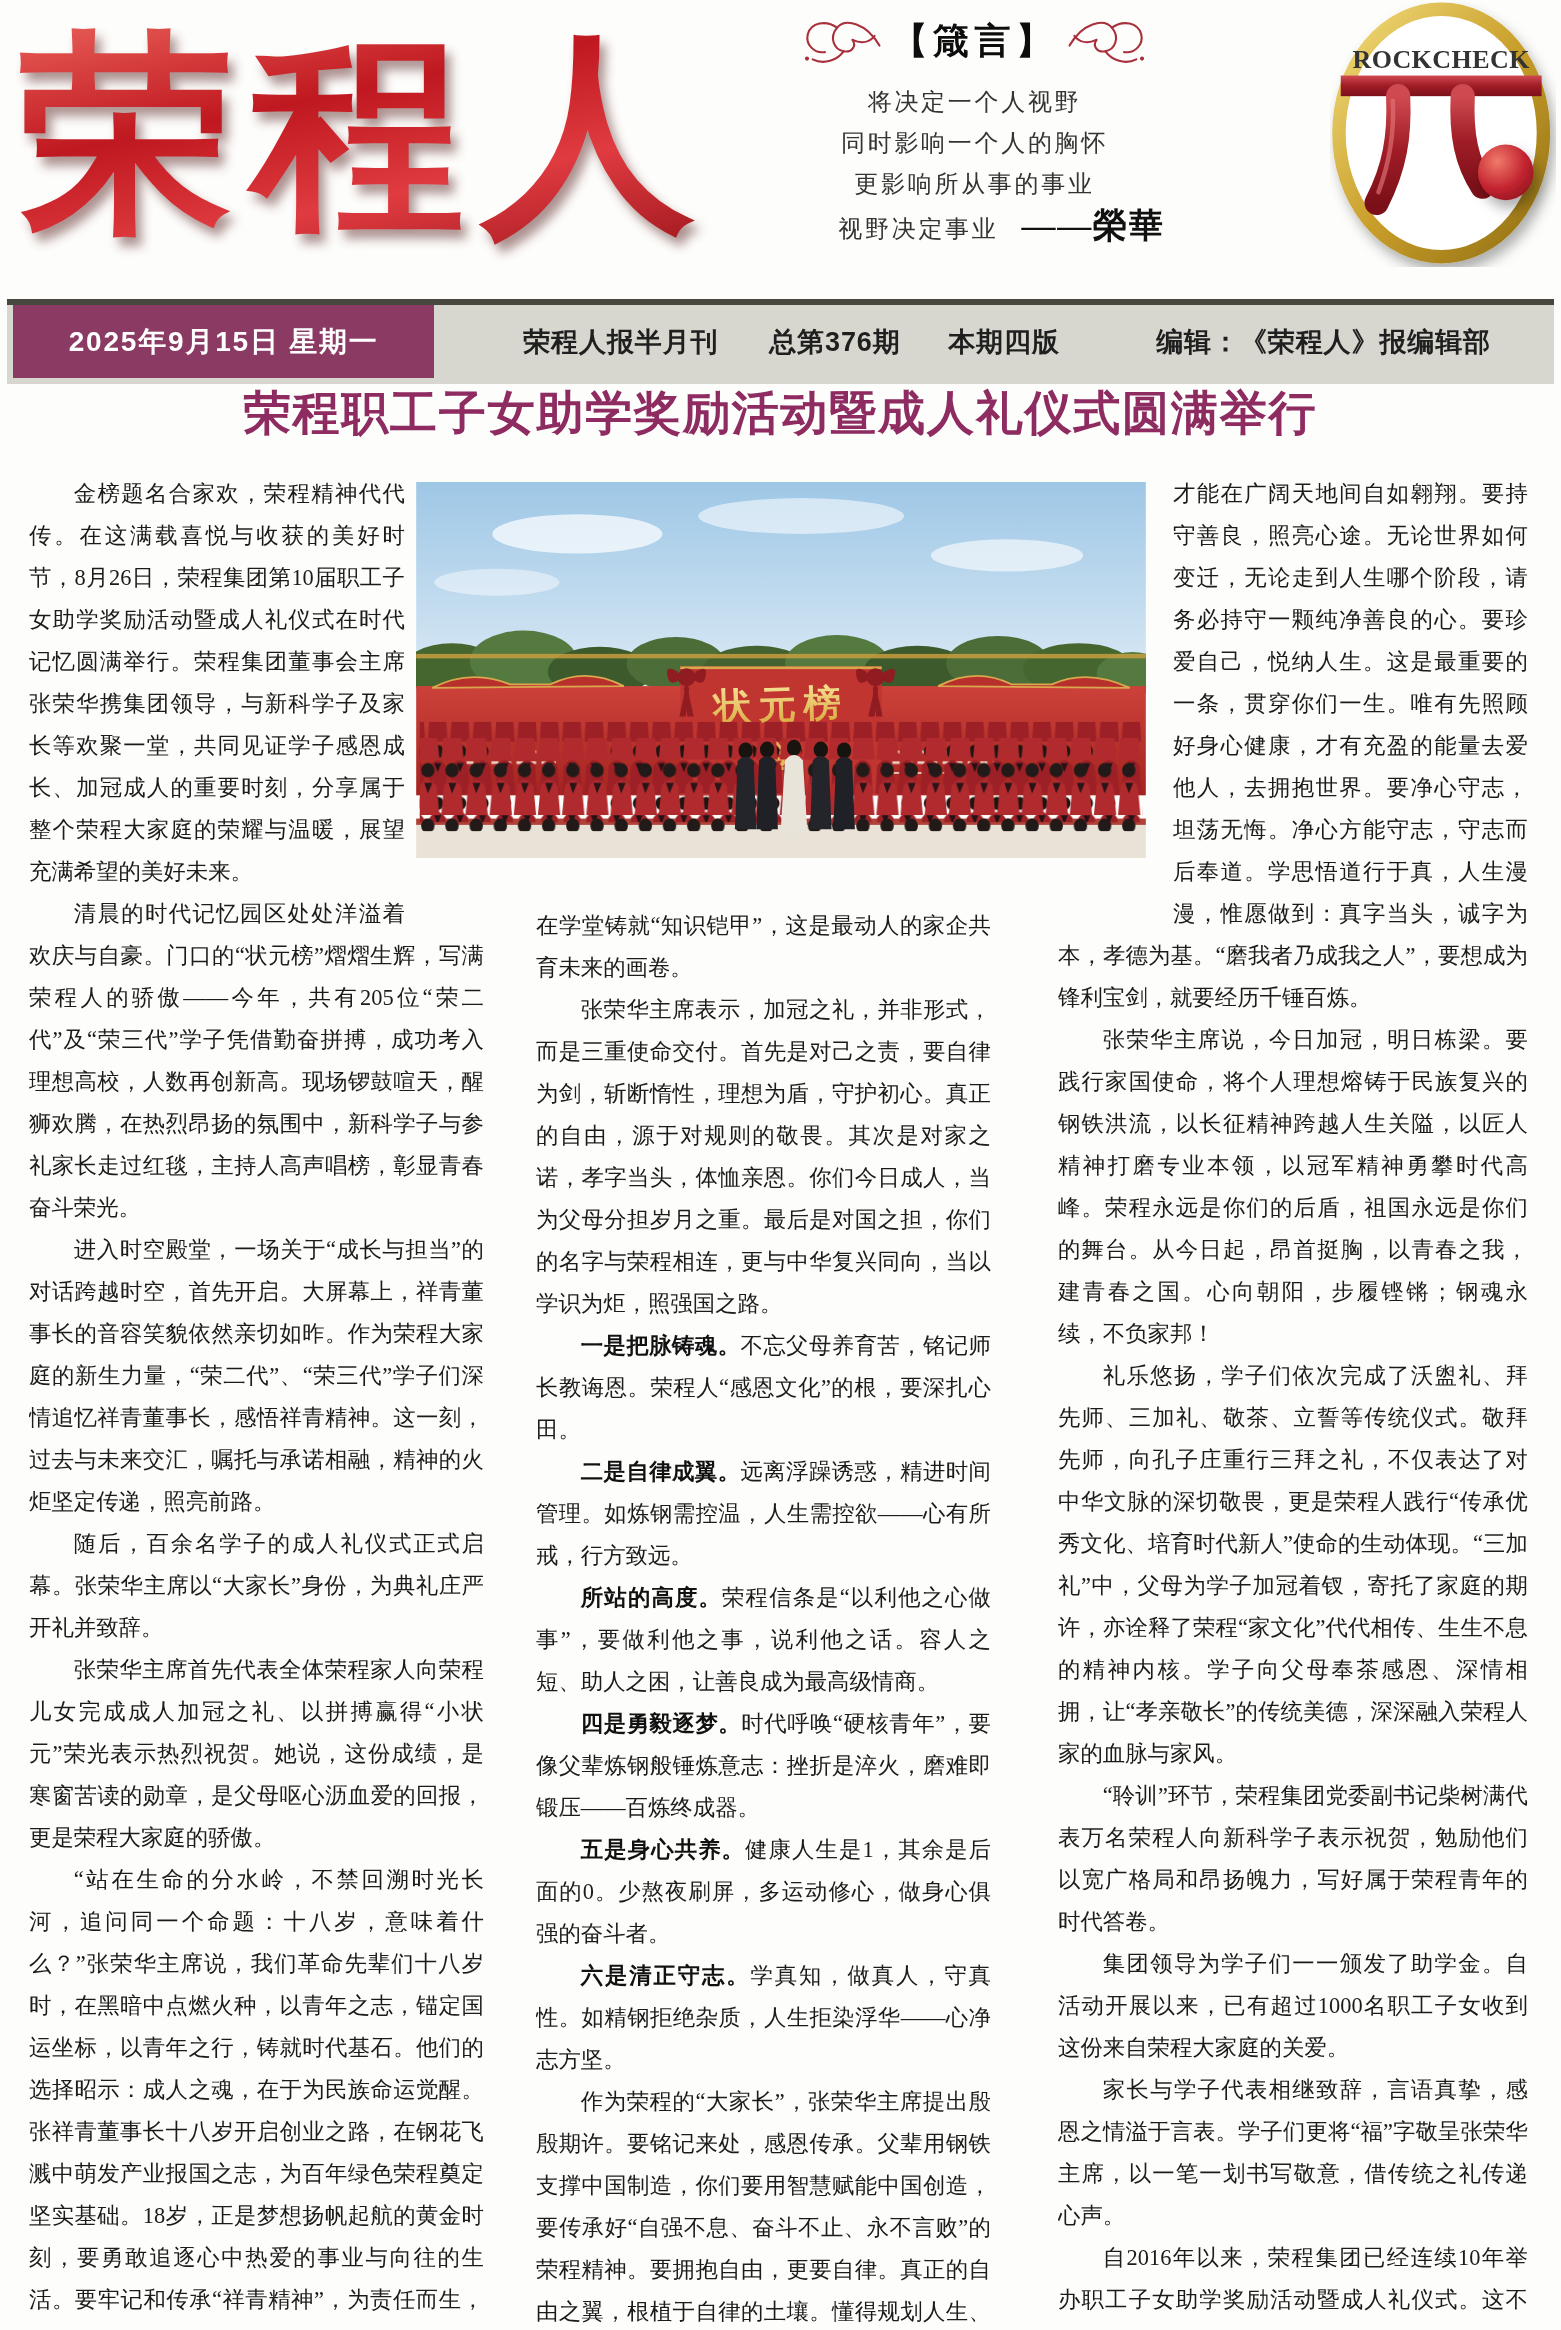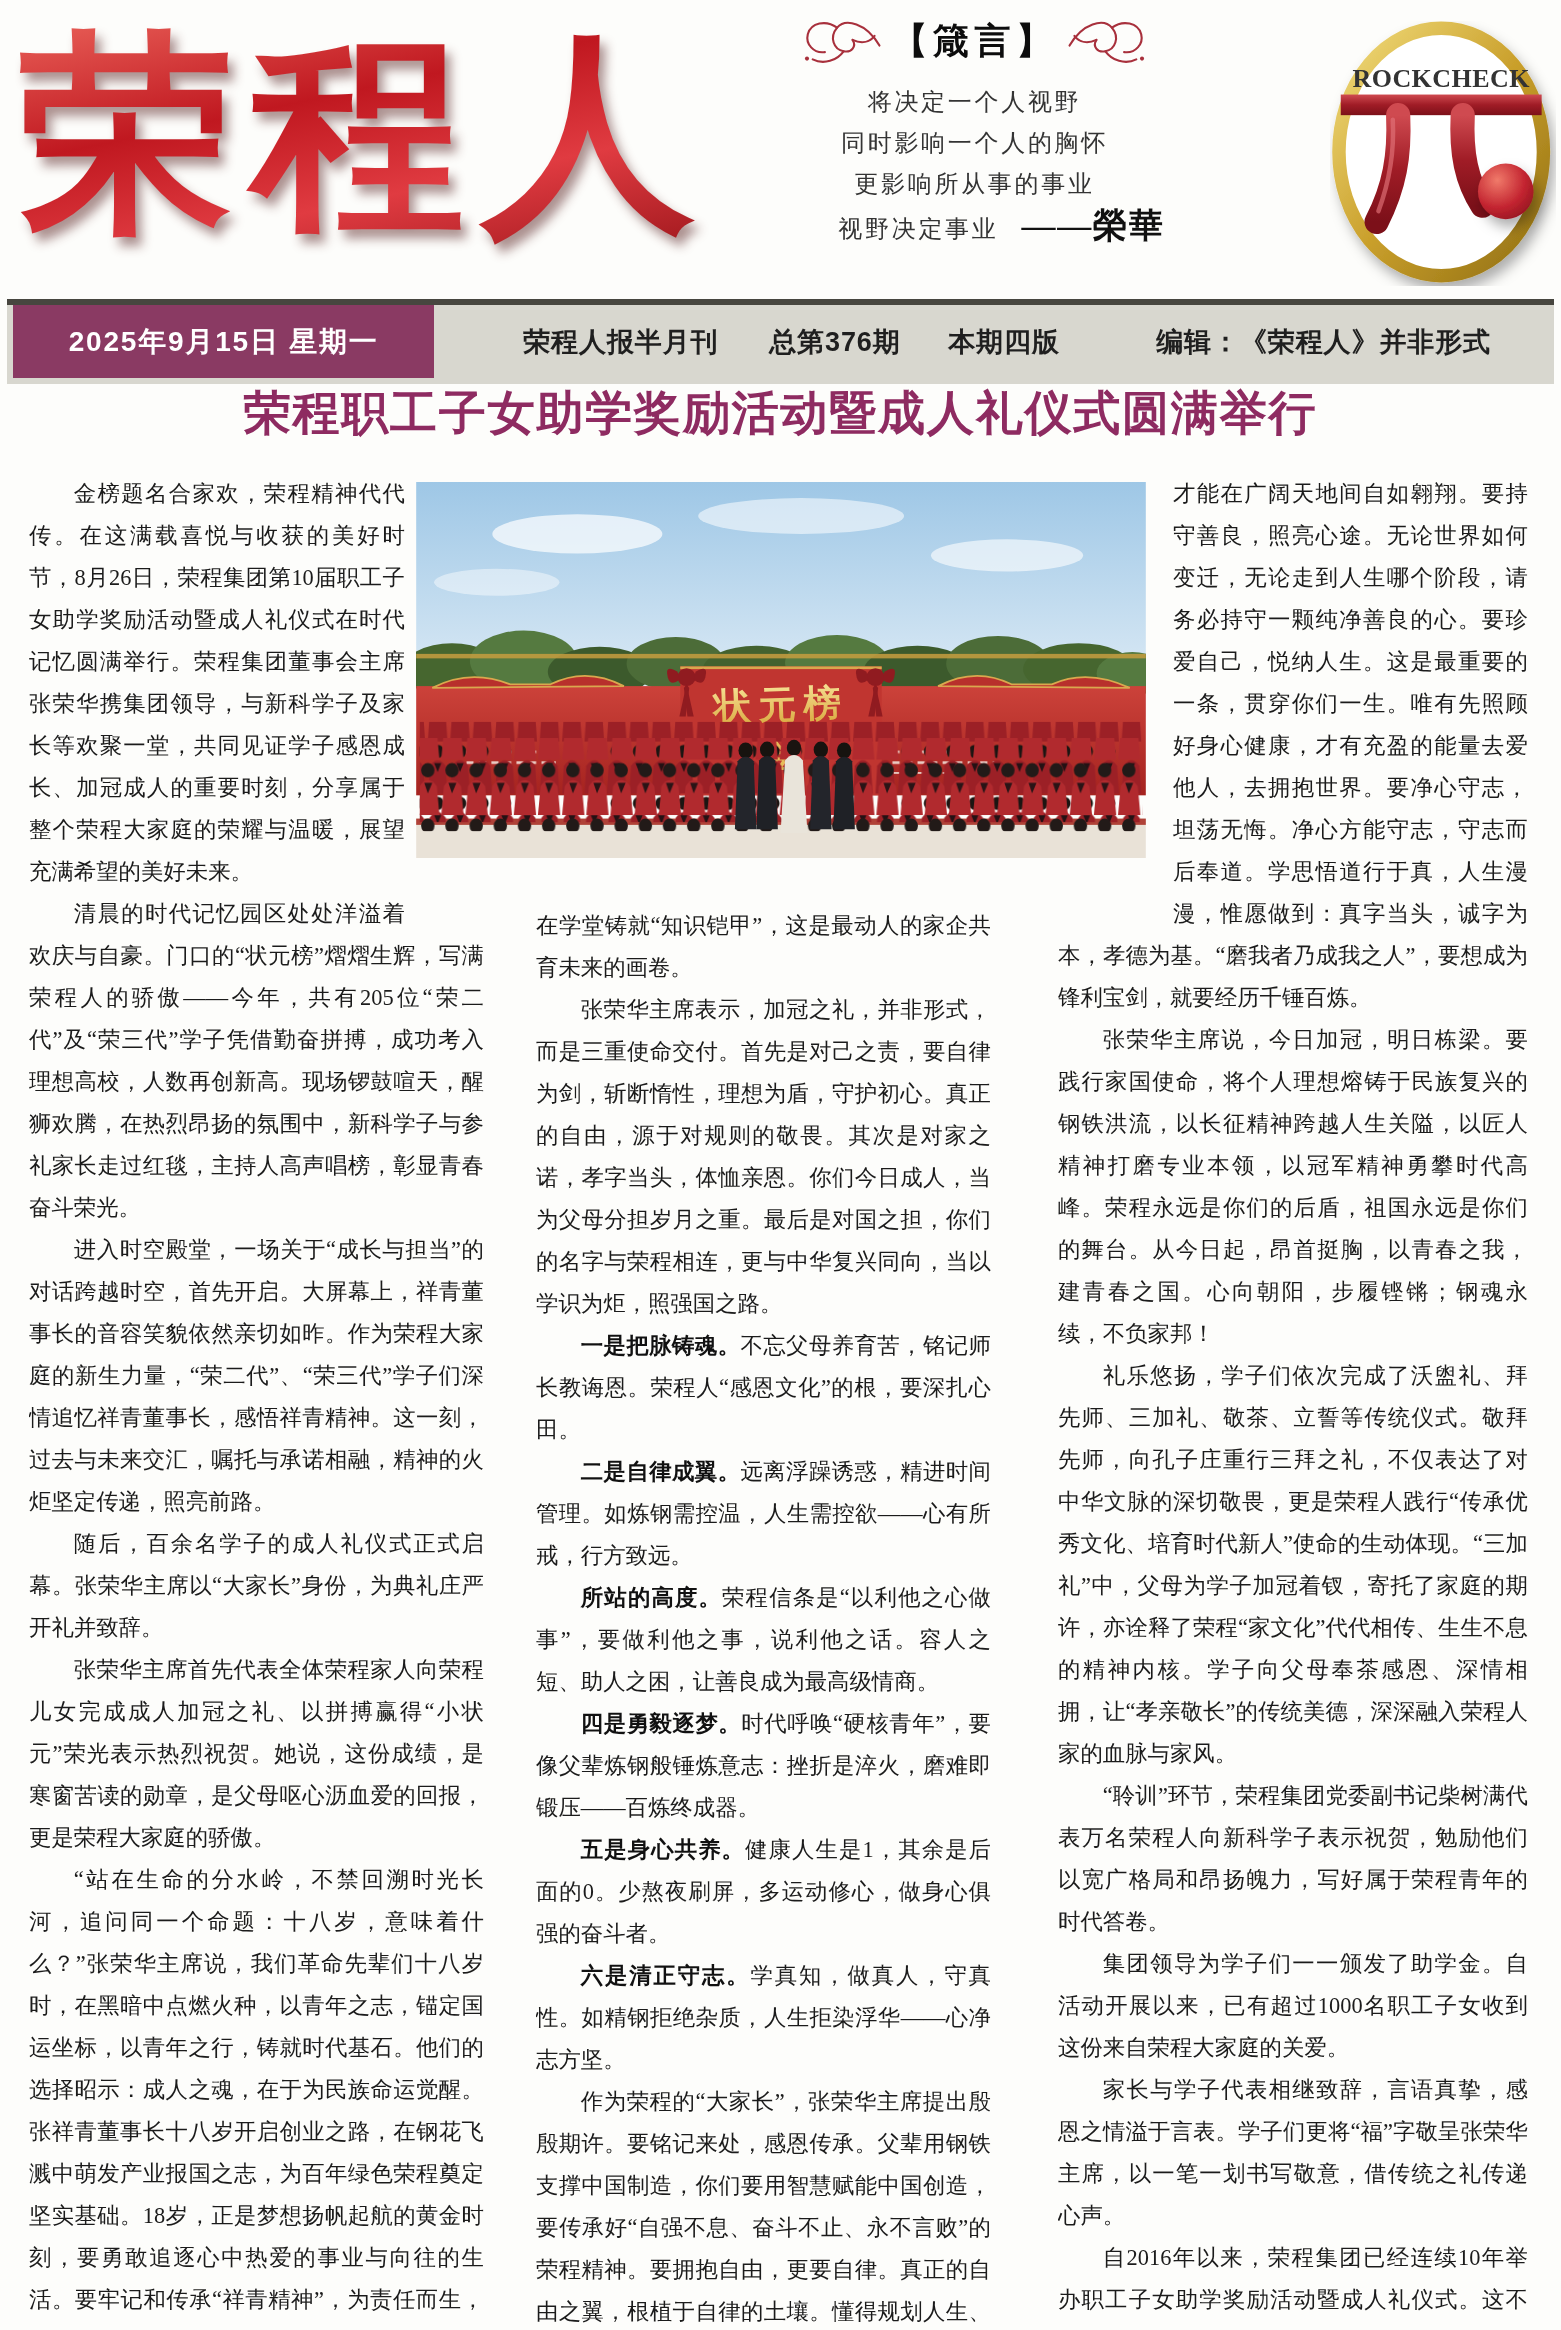--- a/index.html
+++ b/index.html
@@ -15,21 +15,21 @@
     -webkit-background-clip:text;background-clip:text;color:transparent;
     filter:drop-shadow(6.3px 9px 5.4px rgba(70,10,10,.45));}
   .motto{position:absolute;left:764px;top:12.5px;width:421px;text-align:center;}
   .motto-head{display:flex;align-items:center;justify-content:center;gap:9px;}
   .motto-title{font-family:"Liberation Sans",sans-serif;font-weight:700;font-size:36px;color:#0d0d0d;letter-spacing:5.4px;}
   .orn{width:82px;height:57px;}
   .motto-lines{margin-top:12.5px;}
   .m-line{font-size:24px;line-height:41px;color:#343434;letter-spacing:2.7px;}
   .m-last{display:flex;justify-content:center;gap:23px;align-items:baseline;padding-left:54px;}
   .sig{font-size:34px;font-weight:bold;color:#111;letter-spacing:1.8px;}
-  .logo{position:absolute;left:1330px;top:21px;width:226px;height:269px;}
+  .logo{position:absolute;left:1330px;top:2px;width:226px;height:269px;}
 
   
   .date-bar{position:absolute;left:7.2px;top:299px;width:1547px;height:79px;
     border-top:6.3px solid #47463f;background:#d8d7cf;
     font-family:"Liberation Sans",sans-serif;font-weight:bold;}
   .date-left{position:absolute;left:6px;top:0;width:421px;height:73px;background:#8a3a63;
     color:#ffffff;font-size:28px;display:flex;align-items:center;justify-content:center;letter-spacing:1.8px;}
   .bar-item{position:absolute;top:0;height:73px;display:flex;align-items:center;
     color:#1f1f1f;font-size:27px;letter-spacing:0.9px;}
   .bi-1{left:516px;} .bi-2{left:762px;} .bi-3{left:941px;} .bi-4{left:1149px;}
@@ -128,21 +128,21 @@
     </div>
   </header>
 
   <div class="date-bar">
     <div class="date-left">
       <span>2025年9月15日 星期一</span>
     </div>
     <span class="bar-item bi-1">荣程人报半月刊</span>
     <span class="bar-item bi-2">总第376期</span>
     <span class="bar-item bi-3">本期四版</span>
-    <span class="bar-item bi-4">编辑：《荣程人》并非形式</span>
+    <span class="bar-item bi-4">编辑：《荣程人》报编辑部</span>
   </div>
 
   <h1 class="headline">荣程职工子女助学奖励活动暨成人礼仪式圆满举行</h1>
 
   <main class="body">
 
     <figure class="photo">
       <svg viewBox="0 0 815 420">
         <defs>
           <linearGradient id="sky" x1="0" y1="0" x2="0" y2="1">

